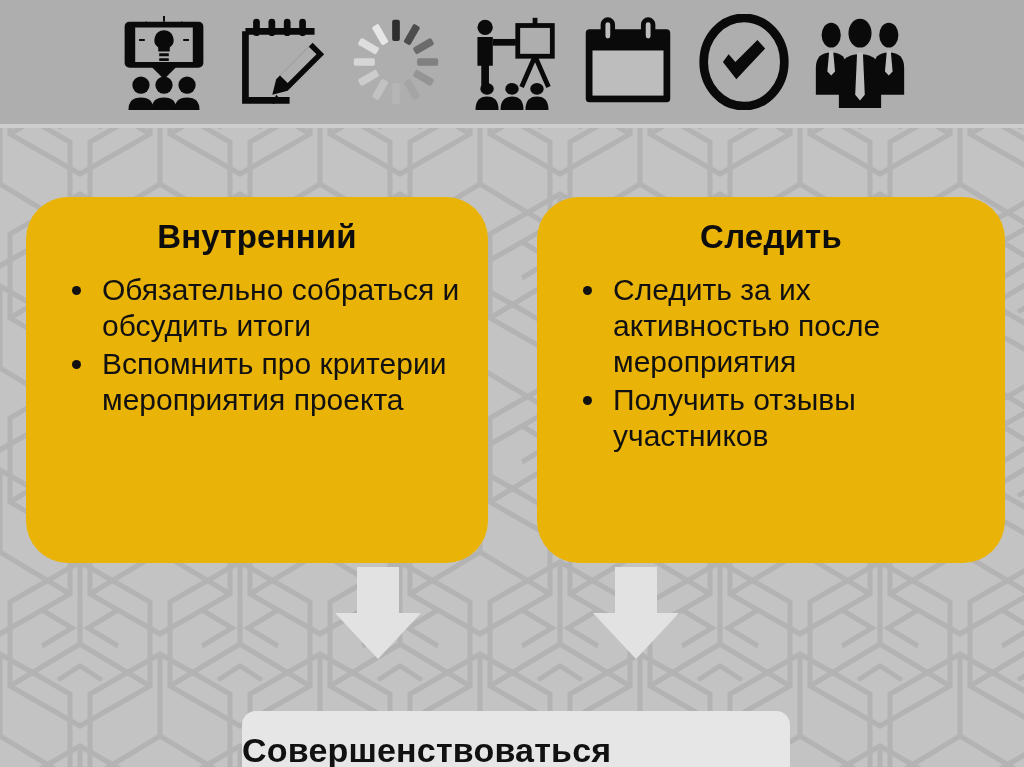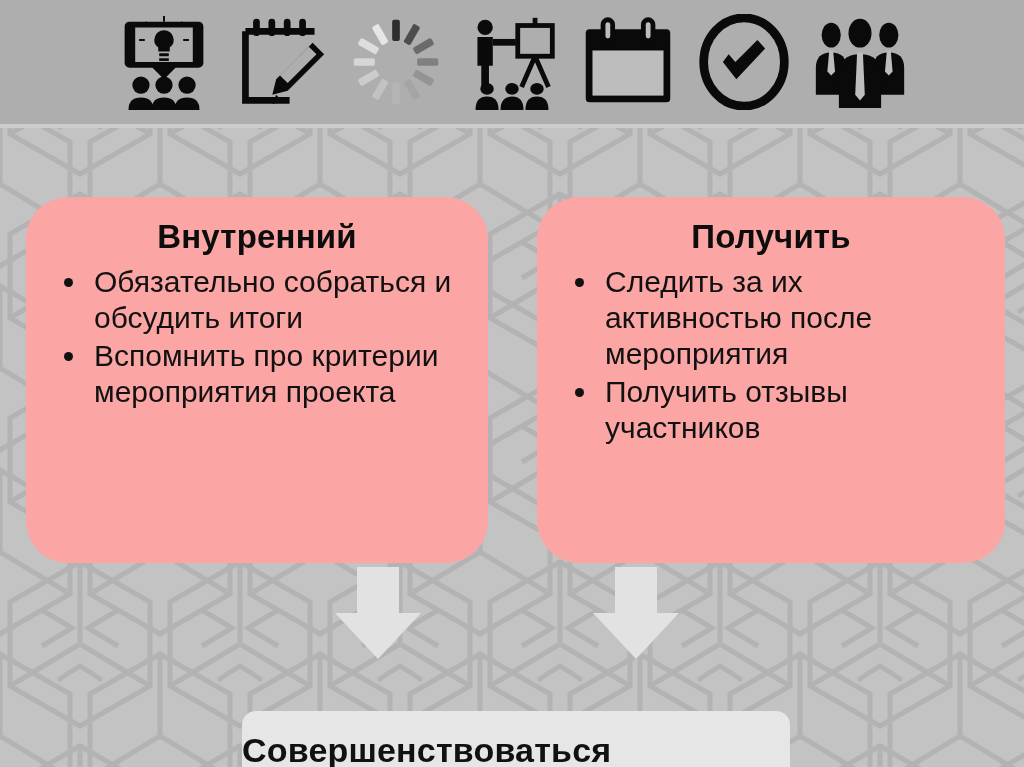--- a/index.html
+++ b/index.html
@@ -55,21 +55,21 @@
   }
   .band-icon {
     width: 96px;
     height: 96px;
     display: block;
   }
 
   
   .card {
     position: absolute;
-    background: #fca5a5;
+    background: #eab308;
     border-radius: 42px;
     box-sizing: border-box;
   }
   #card-internal {
     left: 26px;
     top: 197px;
     width: 462px;
     height: 366px;
   }
   #card-external {
@@ -82,21 +82,21 @@
     text-align: center;
     font-size: 33px;
     font-weight: bold;
     color: #0d0d0d;
     line-height: 1.12;
     padding-top: 22px;
     letter-spacing: 0.2px;
   }
   .card-list {
     list-style: none;
-    margin: 4px;
+    margin: 12px;
     padding: 2px 14px 0 16px;
   }
   .card-list li {
     position: relative;
     font-size: 30px;
     line-height: 1.2;
     color: #111111;
     padding-left: 48px;
     margin-top: 2px;
   }
@@ -293,21 +293,21 @@
         <span>Обязательно собраться и обсудить итоги</span>
       </li>
       <li>
         <span class="bullet"></span>
         <span>Вспомнить про критерии мероприятия проекта</span>
       </li>
     </ul>
   </div>
 
   <div class="card" id="card-external">
-    <div class="card-title">Получить</div>
+    <div class="card-title">Следить</div>
     <ul class="card-list">
       <li>
         <span class="bullet"></span>
         <span>Следить за их активностью после мероприятия</span>
       </li>
       <li>
         <span class="bullet"></span>
         <span>Получить отзывы участников</span>
       </li>
     </ul>

